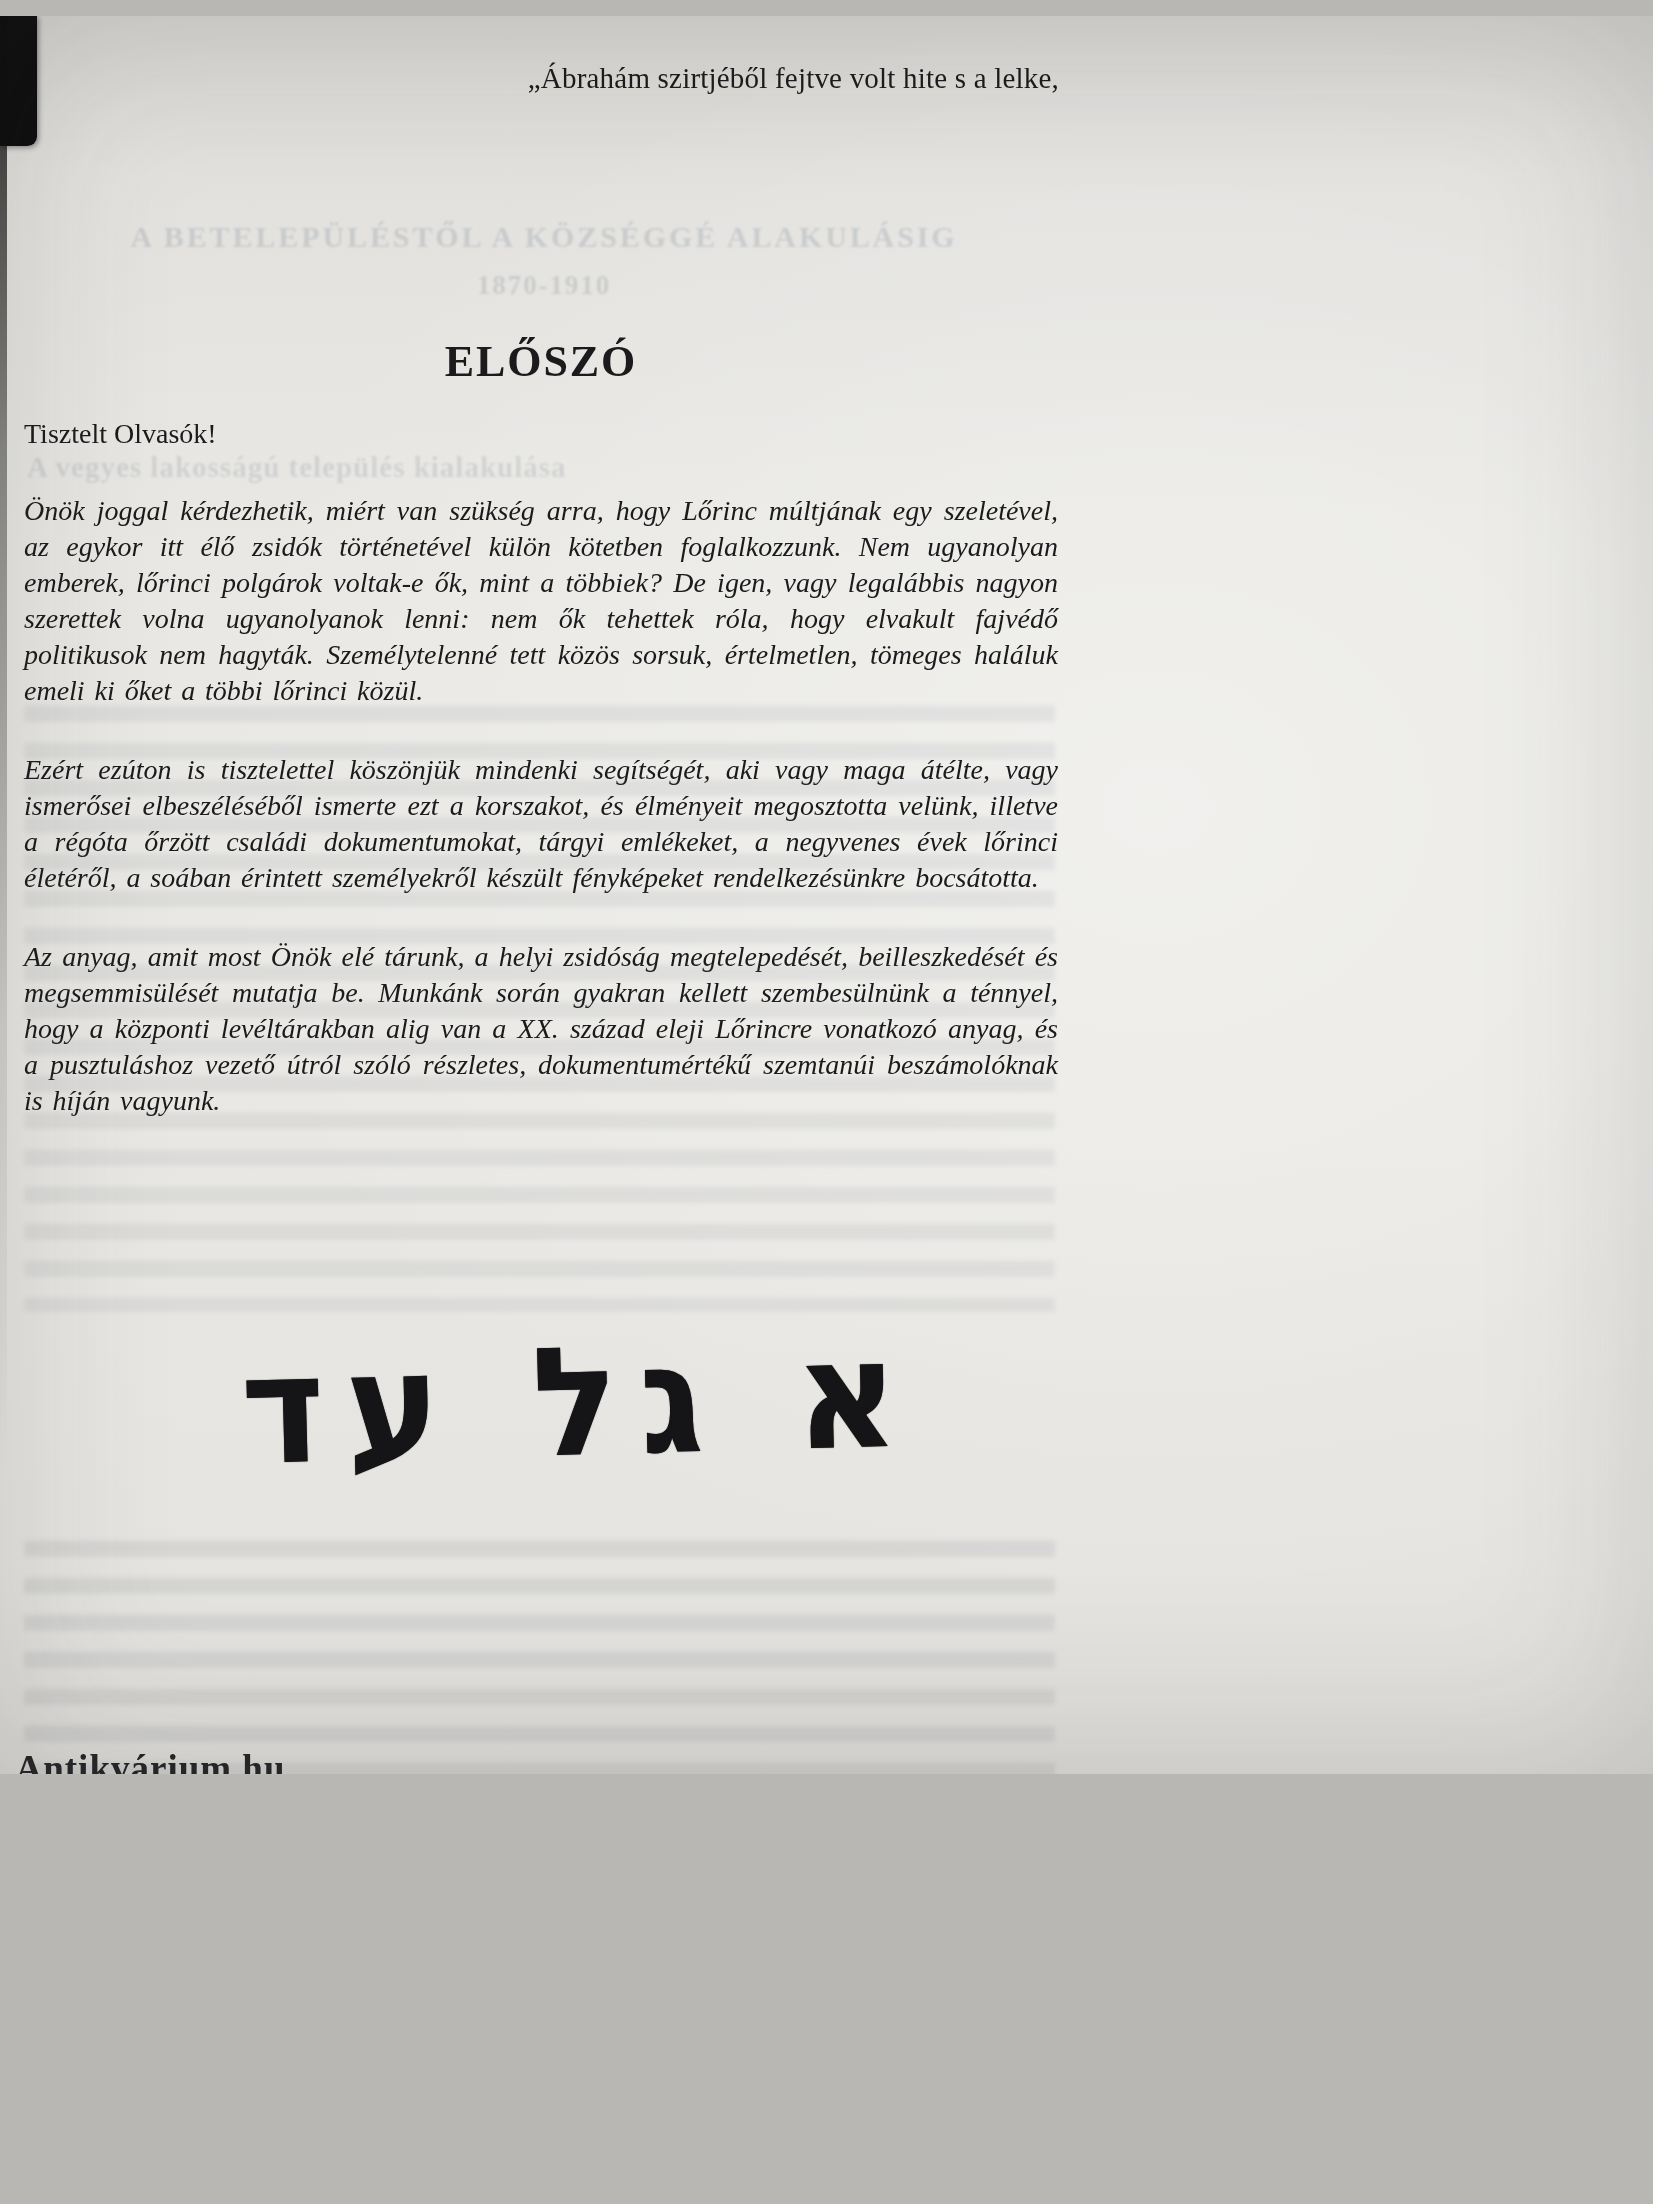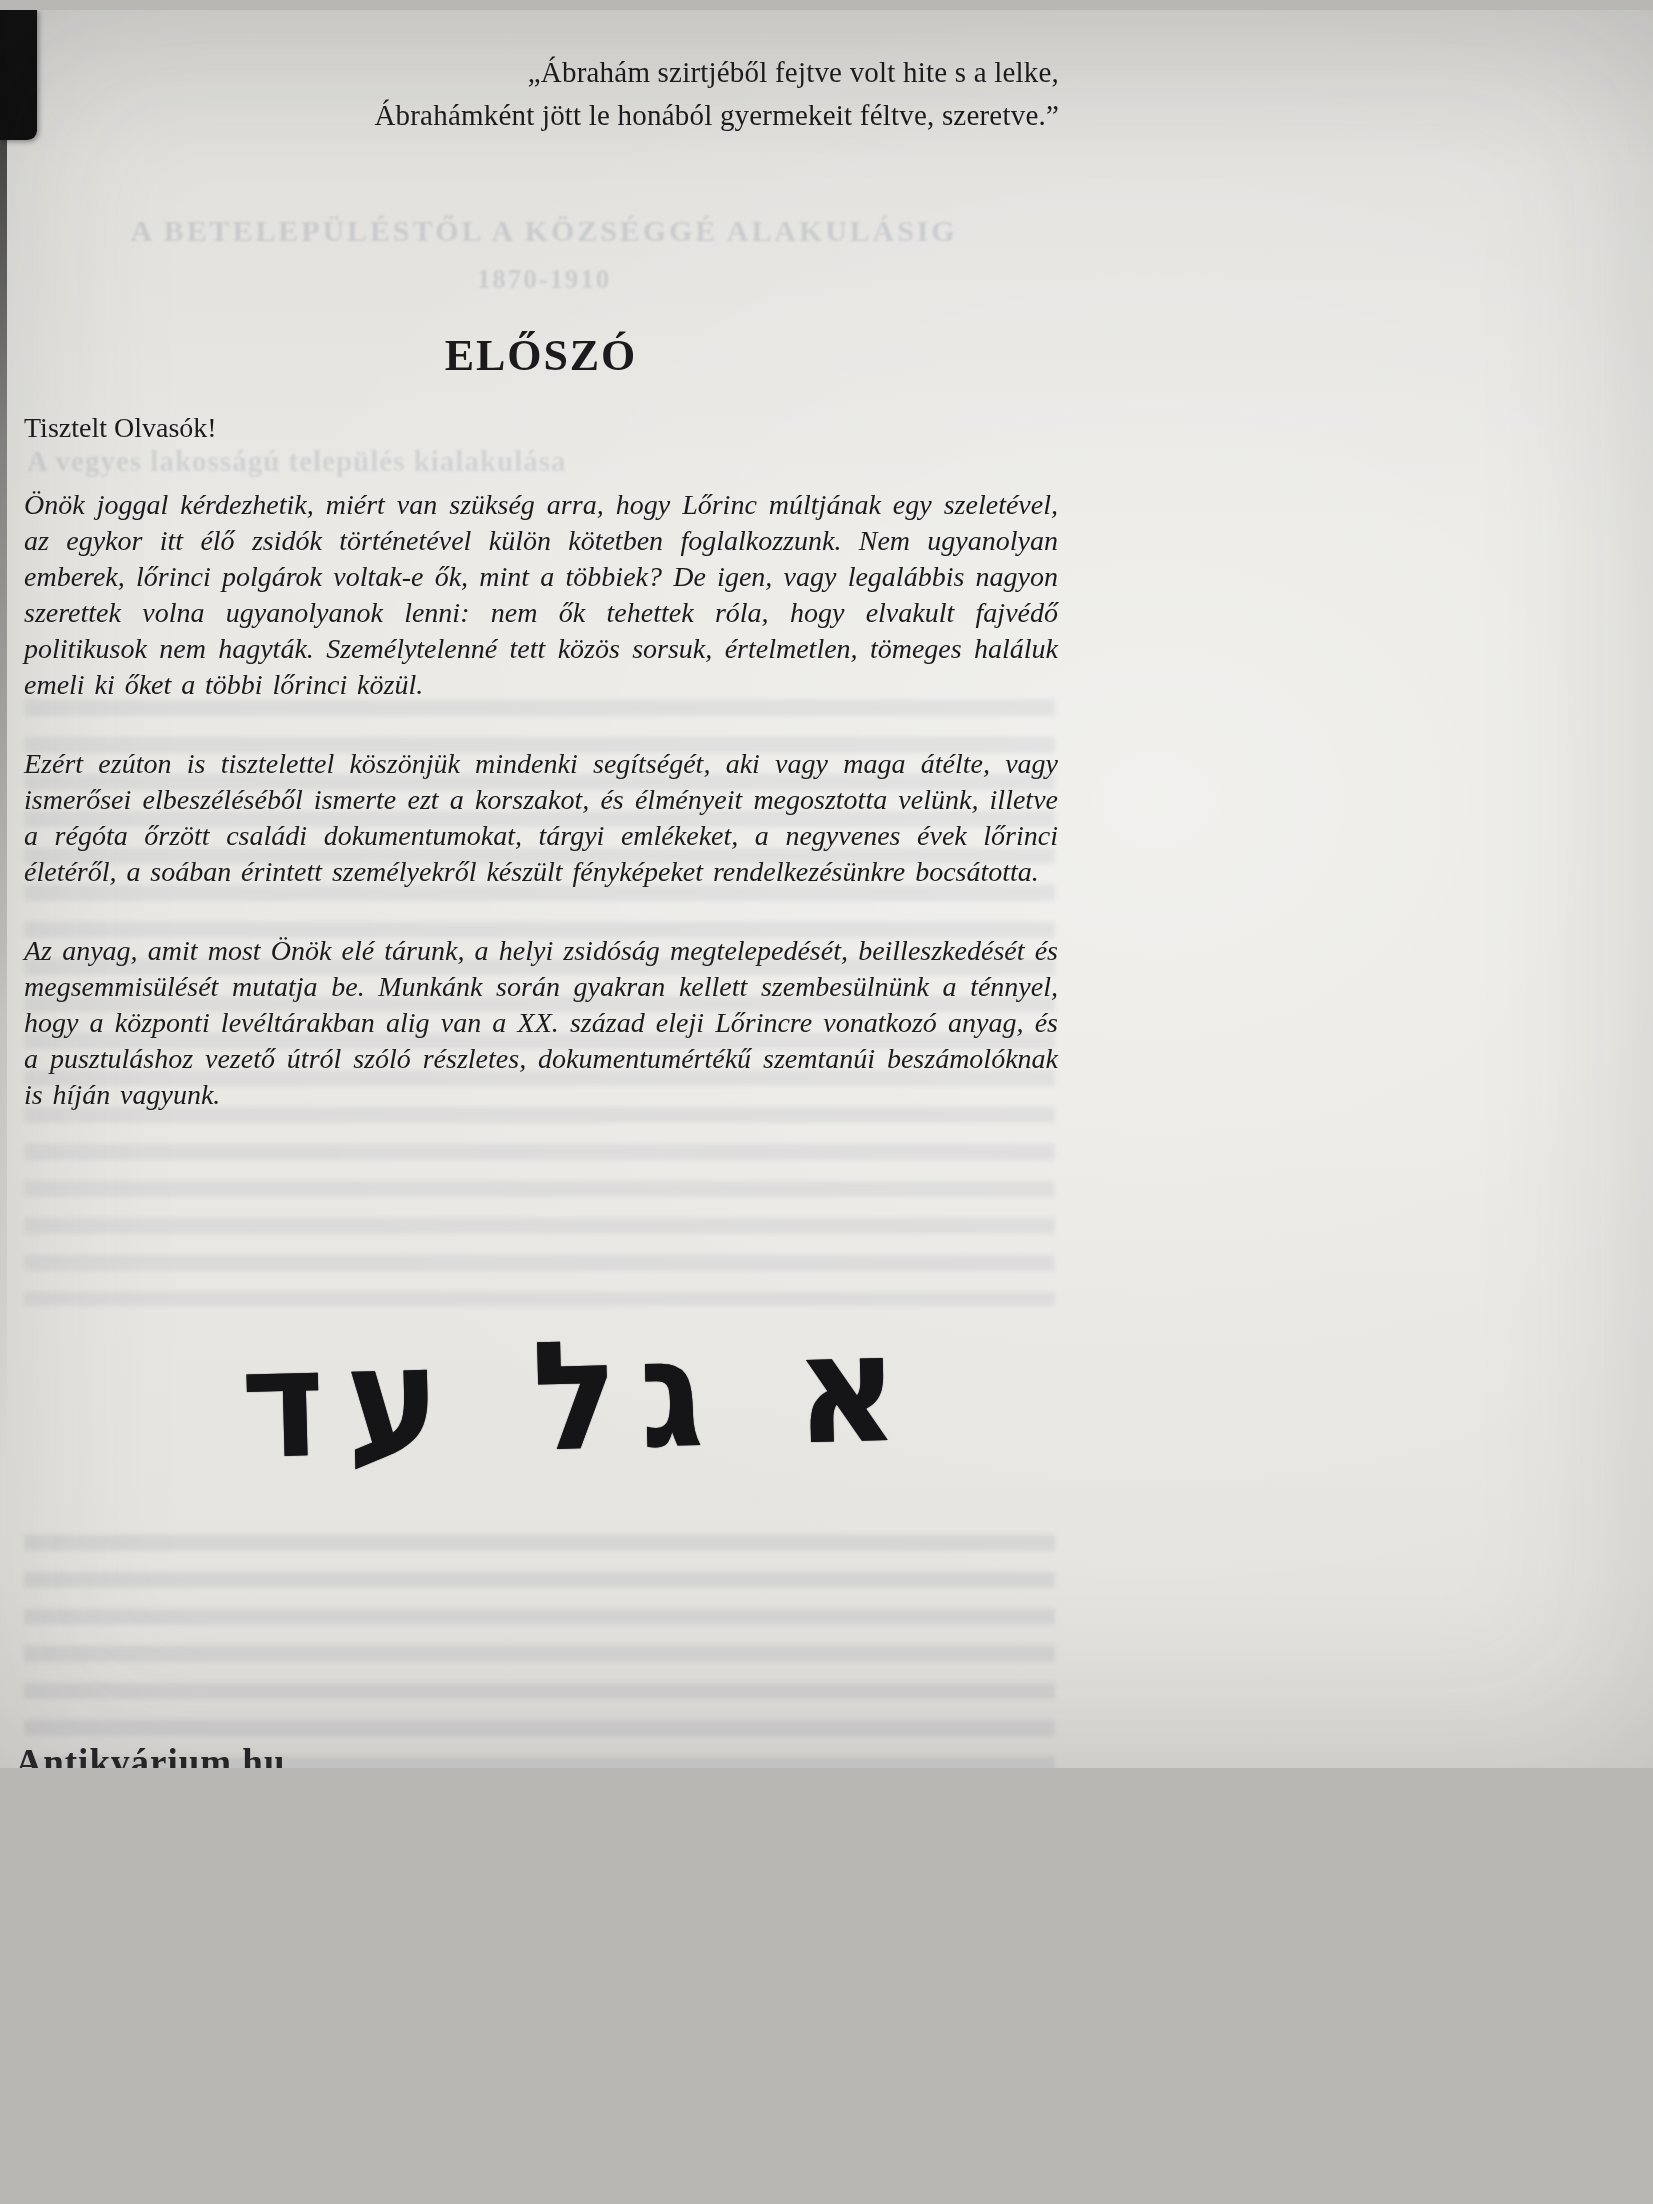--- a/index.html
+++ b/index.html
@@ -1,19 +1,19 @@
 <!DOCTYPE html>
 <html><head>
 <meta charset="utf-8">
 <style>
   html,body{margin:0;padding:0;background:#b8b7b4;}
   .page{
     position:relative;
     width:1654px;height:1758px;
-    margin:10px auto;
+    margin:16px auto;
     overflow:hidden;
     background:
       radial-gradient(ellipse at 70% 45%, rgba(255,255,255,0.35) 0%, rgba(255,255,255,0) 60%),
       linear-gradient(180deg,#d6d5d2 0%, #e2e1de 9%, #e9e8e4 30%, #eae8e4 60%, #e6e4e0 88%, #dedcd8 100%);
     font-family:"Liberation Serif", serif;
     color:#1b1b1d;
   }
   .page::after{ 
     content:"";position:absolute;inset:0;pointer-events:none;
     box-shadow:inset 0 0 175px rgba(60,60,60,0.18);
@@ -99,21 +99,20 @@
 </head>
 <body>
 
 <div class="page">
 
   <div class="corner-mark"></div>
   <div class="left-edge"></div>
 
   <div class="epigraph">
     <div>„Ábrahám szirtjéből fejtve volt hite s a lelke,</div>
-    <div>Ábrahámként jött le honából gyermekeit féltve, szeretve.”</div>
   </div>
 
   <div class="ghost ghost-title">
     <div>A BETELEPÜLÉSTŐL A KÖZSÉGGÉ ALAKULÁSIG</div>
     <div class="sub">1870-1910</div>
   </div>
 
   <div class="main-heading">ELŐSZÓ</div>
 
   <div class="ghost ghost-section">A vegyes lakosságú település kialakulása</div>

